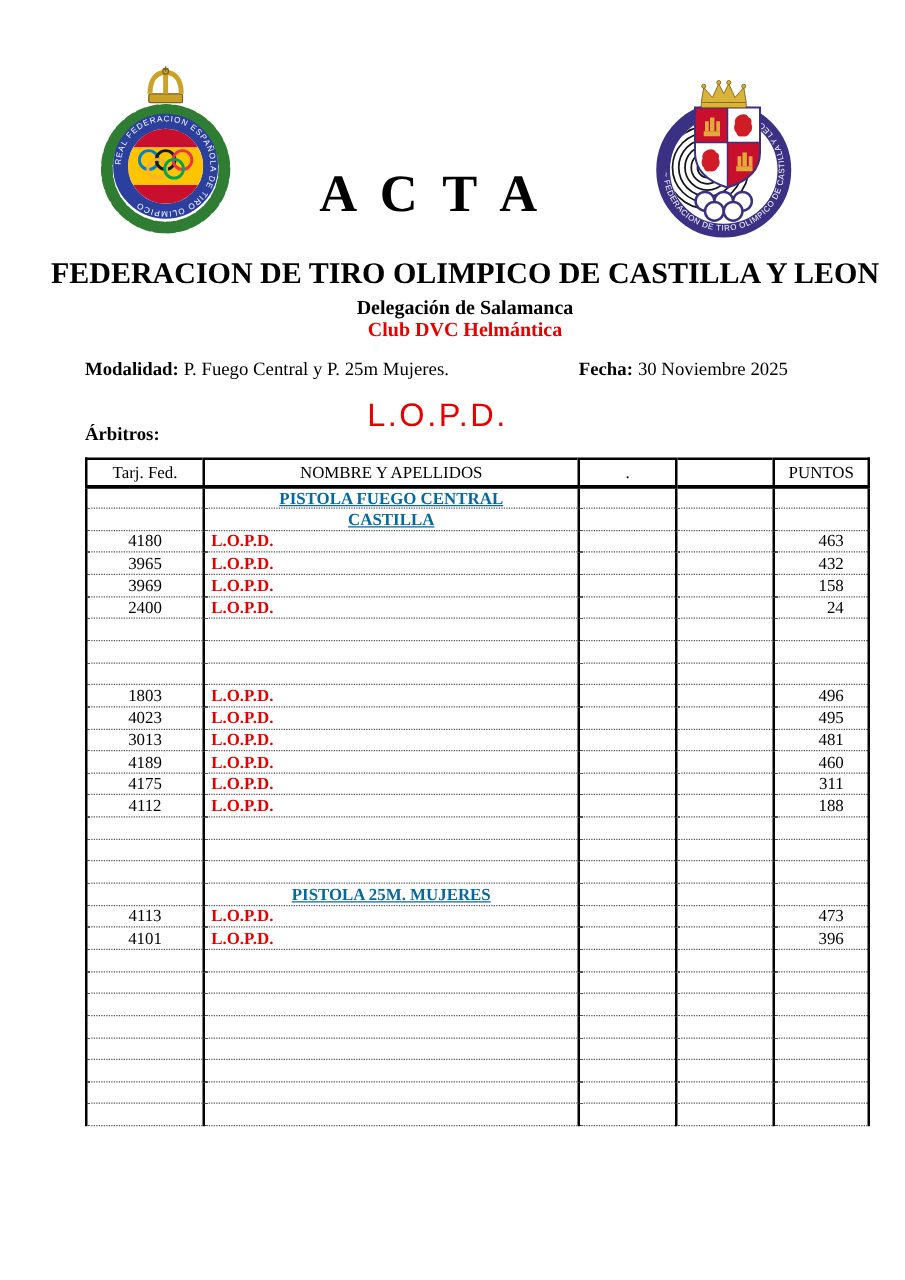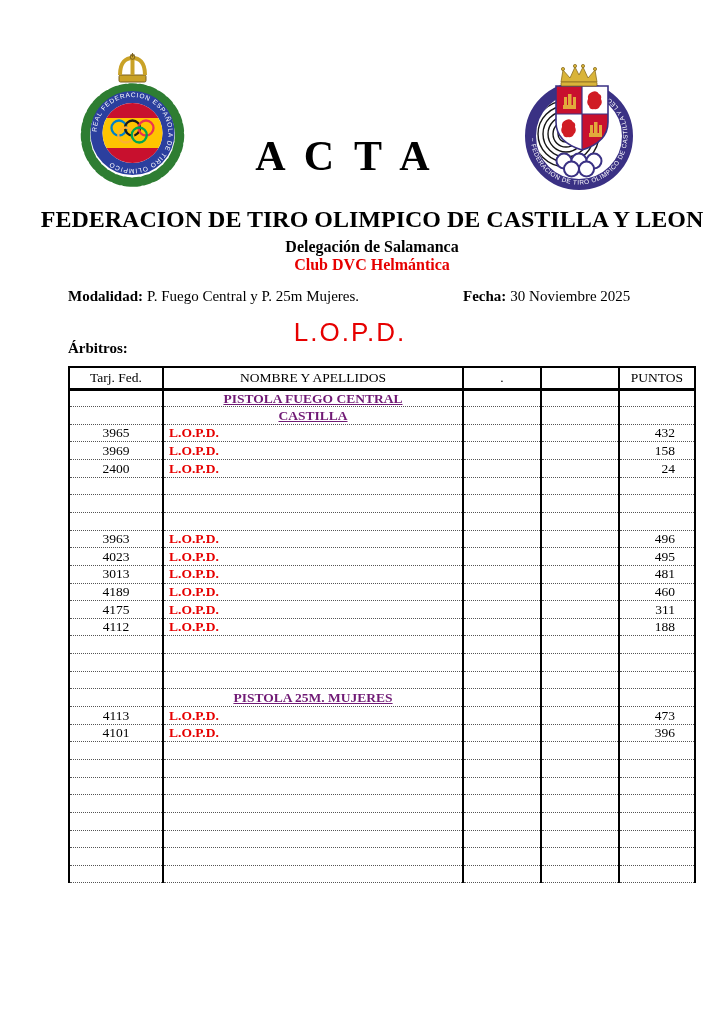--- a/index.html
+++ b/index.html
@@ -53,21 +53,21 @@
   .results th:first-child, .results td:first-child { border-left:none; }
   .results thead tr { height:22px; }
   .results thead th {
     font-weight:normal; text-align:center; border-bottom:3px solid #000;margin-top:20px;
   }
   .results tbody tr { height:17.65px; }
   .results tbody td { border-top:1px dotted #555; line-height:1; }
   .results td.cell-tarj { text-align:center; }
   .results td.nombre.section {
     text-align:center; font-weight:bold; text-decoration:underline;
-    color:#701a75;
+    color:#0369a1;
   }
   .results td.nombre.entry {
     text-align:left; padding-left:5px; font-weight:bold; color:var(--accent-red);
   }
   .results td.puntos { text-align:right; padding-right:19px; }
 
   svg text { font-family:"Liberation Sans", sans-serif; }
 </style>
 </head>
 <body>
@@ -227,20 +227,27 @@
           <td class="puntos"></td>
         </tr>
         <tr>
           <td class="cell-tarj"></td>
           <td class="nombre section">CASTILLA</td>
           <td></td>
           <td></td>
           <td class="puntos"></td>
         </tr>
         <tr>
+          <td class="cell-tarj">4180</td>
+          <td class="nombre entry">L.O.P.D.</td>
+          <td></td>
+          <td></td>
+          <td class="puntos">463</td>
+        </tr>
+        <tr>
           <td class="cell-tarj">3965</td>
           <td class="nombre entry">L.O.P.D.</td>
           <td></td>
           <td></td>
           <td class="puntos">432</td>
         </tr>
         <tr>
           <td class="cell-tarj">3969</td>
           <td class="nombre entry">L.O.P.D.</td>
           <td></td>
@@ -269,21 +276,21 @@
           <td class="puntos"></td>
         </tr>
         <tr>
           <td class="cell-tarj"></td>
           <td class="nombre"></td>
           <td></td>
           <td></td>
           <td class="puntos"></td>
         </tr>
         <tr>
-          <td class="cell-tarj">3963</td>
+          <td class="cell-tarj">1803</td>
           <td class="nombre entry">L.O.P.D.</td>
           <td></td>
           <td></td>
           <td class="puntos">496</td>
         </tr>
         <tr>
           <td class="cell-tarj">4023</td>
           <td class="nombre entry">L.O.P.D.</td>
           <td></td>
           <td></td>

